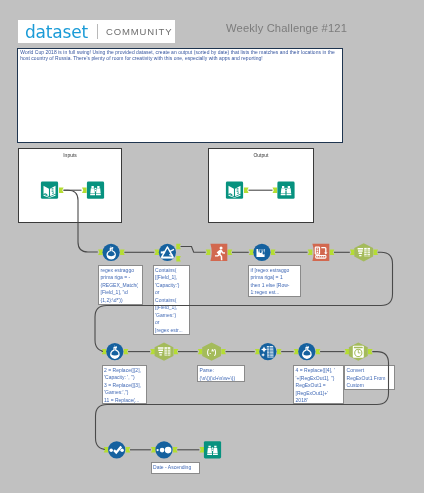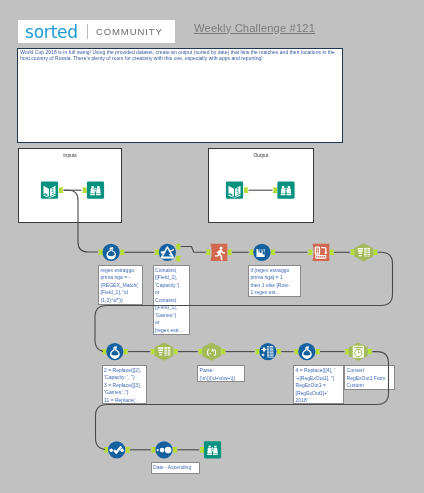--- a/index.html
+++ b/index.html
@@ -4,21 +4,21 @@
 <title>Alteryx Community Weekly Challenge</title>
 <style>
   html,body{margin:0;padding:0;}
   body{width:424px;height:493px;background:#c1c1c1;font-family:"Liberation Sans",sans-serif;overflow:hidden;position:relative;}
 
   
   #logo-box{position:absolute;left:18px;top:20px;width:157px;height:23px;background:#fff;display:flex;align-items:center;}
   #logo-word{font-size:17px;color:#1a9bd7;font-family:"DejaVu Sans",sans-serif;letter-spacing:-0.2px;padding-left:7px;font-weight:400;}
   #logo-sep{width:1px;height:15px;background:#b9b9b9;margin:0 8px 0 9px;}
   #logo-sub{font-size:9.5px;color:#6d6d6d;letter-spacing:0.9px;font-family:Liberation Sans, sans-serif;}
-  #page-title{position:absolute;left:194px;top:21.5px;font-size:11.2px;color:#7c7c7c;letter-spacing:0.15px;text-decoration:underline;}
+  #page-title{position:absolute;left:226px;top:21.5px;font-size:11.2px;color:#7c7c7c;letter-spacing:0.15px;}
 
   
   #desc-box{position:absolute;left:17.3px;top:47.6px;width:325.8px;height:95.3px;background:#fff;border:1.2px solid #1f3550;box-sizing:border-box;}
   #desc-text{position:absolute;left:2px;top:1px;width:322px;font-size:4.95px;color:#33539e;line-height:6.3px;letter-spacing:0.06px;}
 
   
   .cont{position:absolute;background:#fff;border:1.2px solid #3a3a3a;box-sizing:border-box;}
   .cont-label{position:absolute;top:3px;left:0;width:100%;text-align:center;font-size:5px;color:#333;}
   #cont-inputs{left:17.8px;top:147.6px;width:104.5px;height:75.2px;}
   #cont-output{left:207.8px;top:147.6px;width:106.2px;height:75.2px;}
@@ -26,21 +26,21 @@
   
   #wf{position:absolute;left:0;top:0;width:424px;height:493px;}
 
   
   .ann{position:absolute;background:#fff;border:1px solid #8a8a8a;box-sizing:border-box;font-size:5.0px;line-height:7.5px;color:#4169b5;padding:1.3px 0 0 1.6px;overflow:hidden;white-space:nowrap;}
 </style>
 </head>
 <body>
 
 <div id="logo-box">
-  <span id="logo-word">sorted</span>
+  <span id="logo-word">dataset</span>
   <span id="logo-sep"></span>
   <span id="logo-sub">COMMUNITY</span>
 </div>
 <div id="page-title">Weekly Challenge #121</div>
 
 <div id="desc-box">
   <div id="desc-text">World Cup 2018 is in full swing! Using the provided dataset, create an output (sorted by date) that lists the matches and their locations in the host country of Russia. There's plenty of room for creativity with this one, especially with apps and reporting!</div>
 </div>
 
 <div class="cont" id="cont-inputs">

